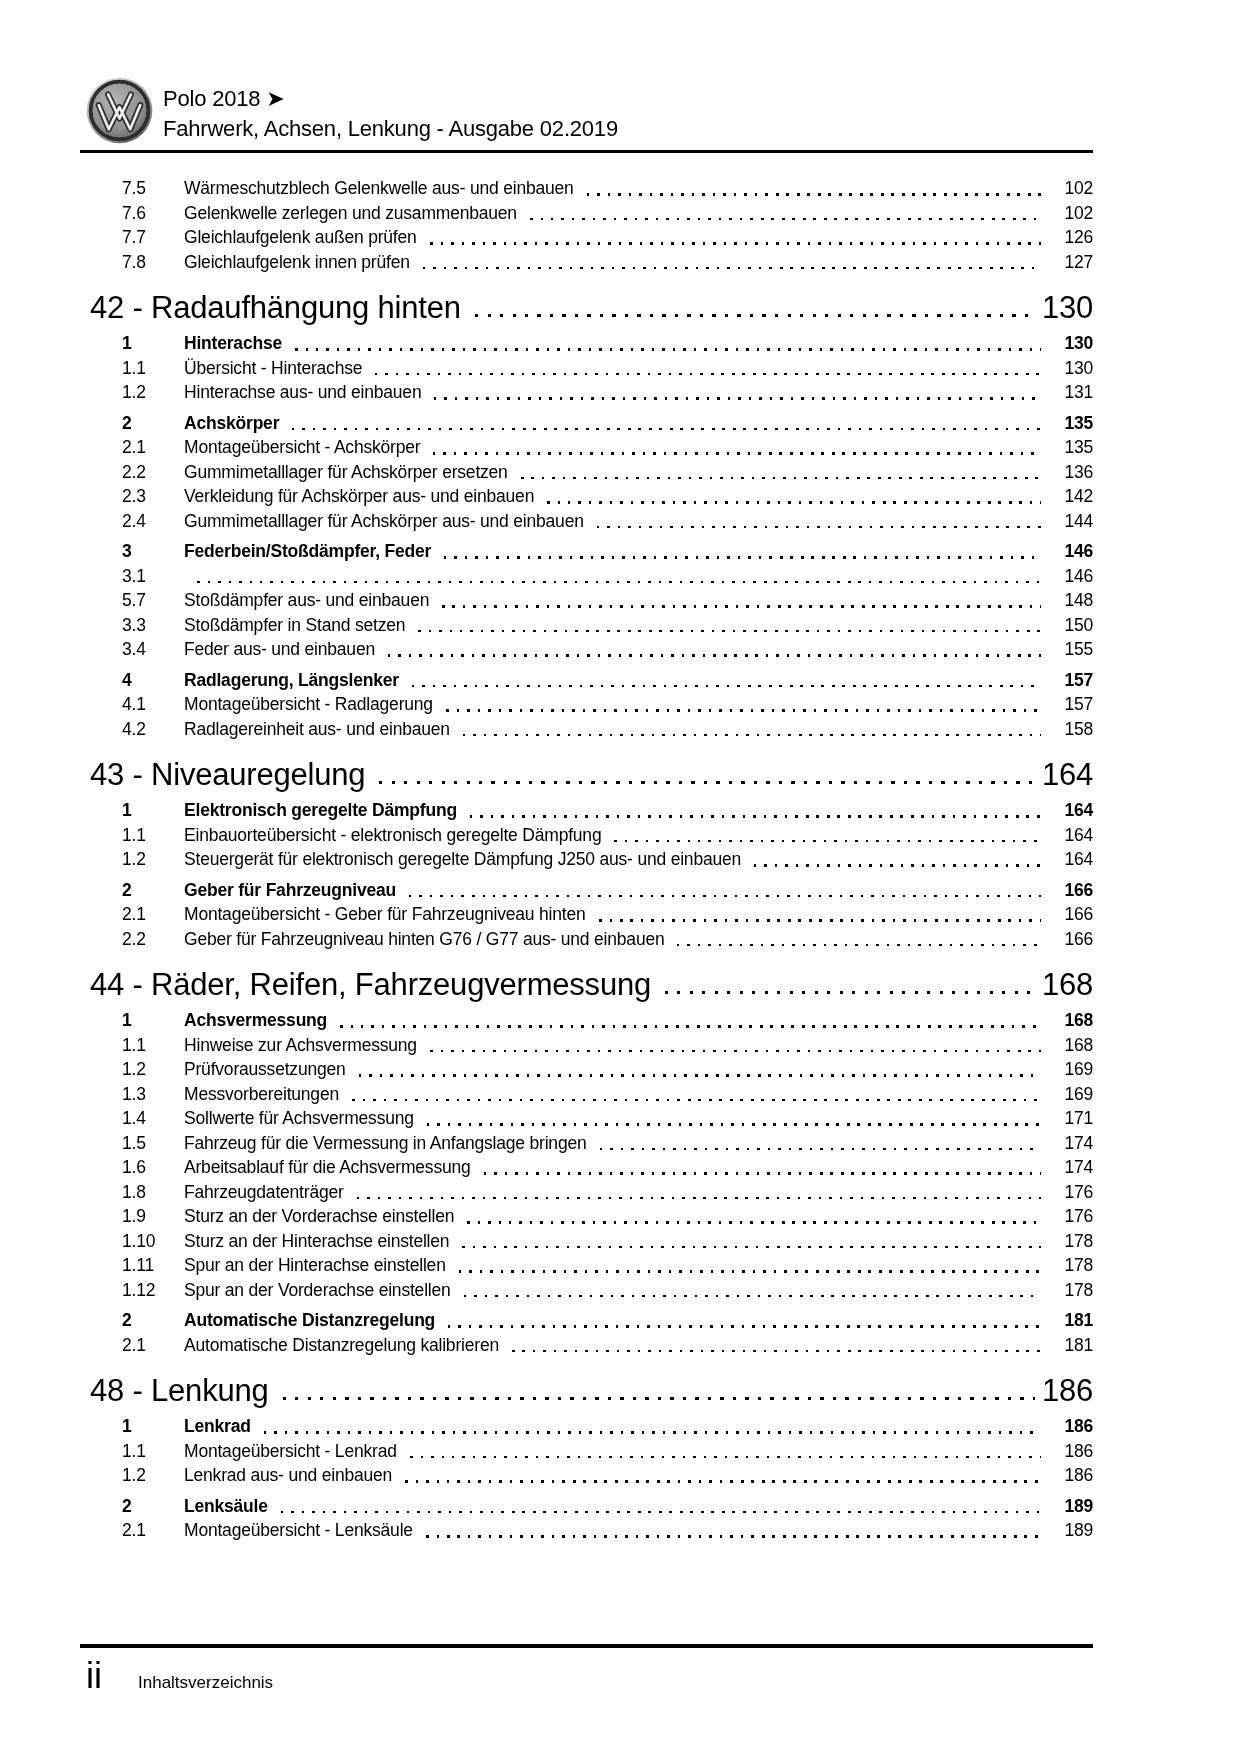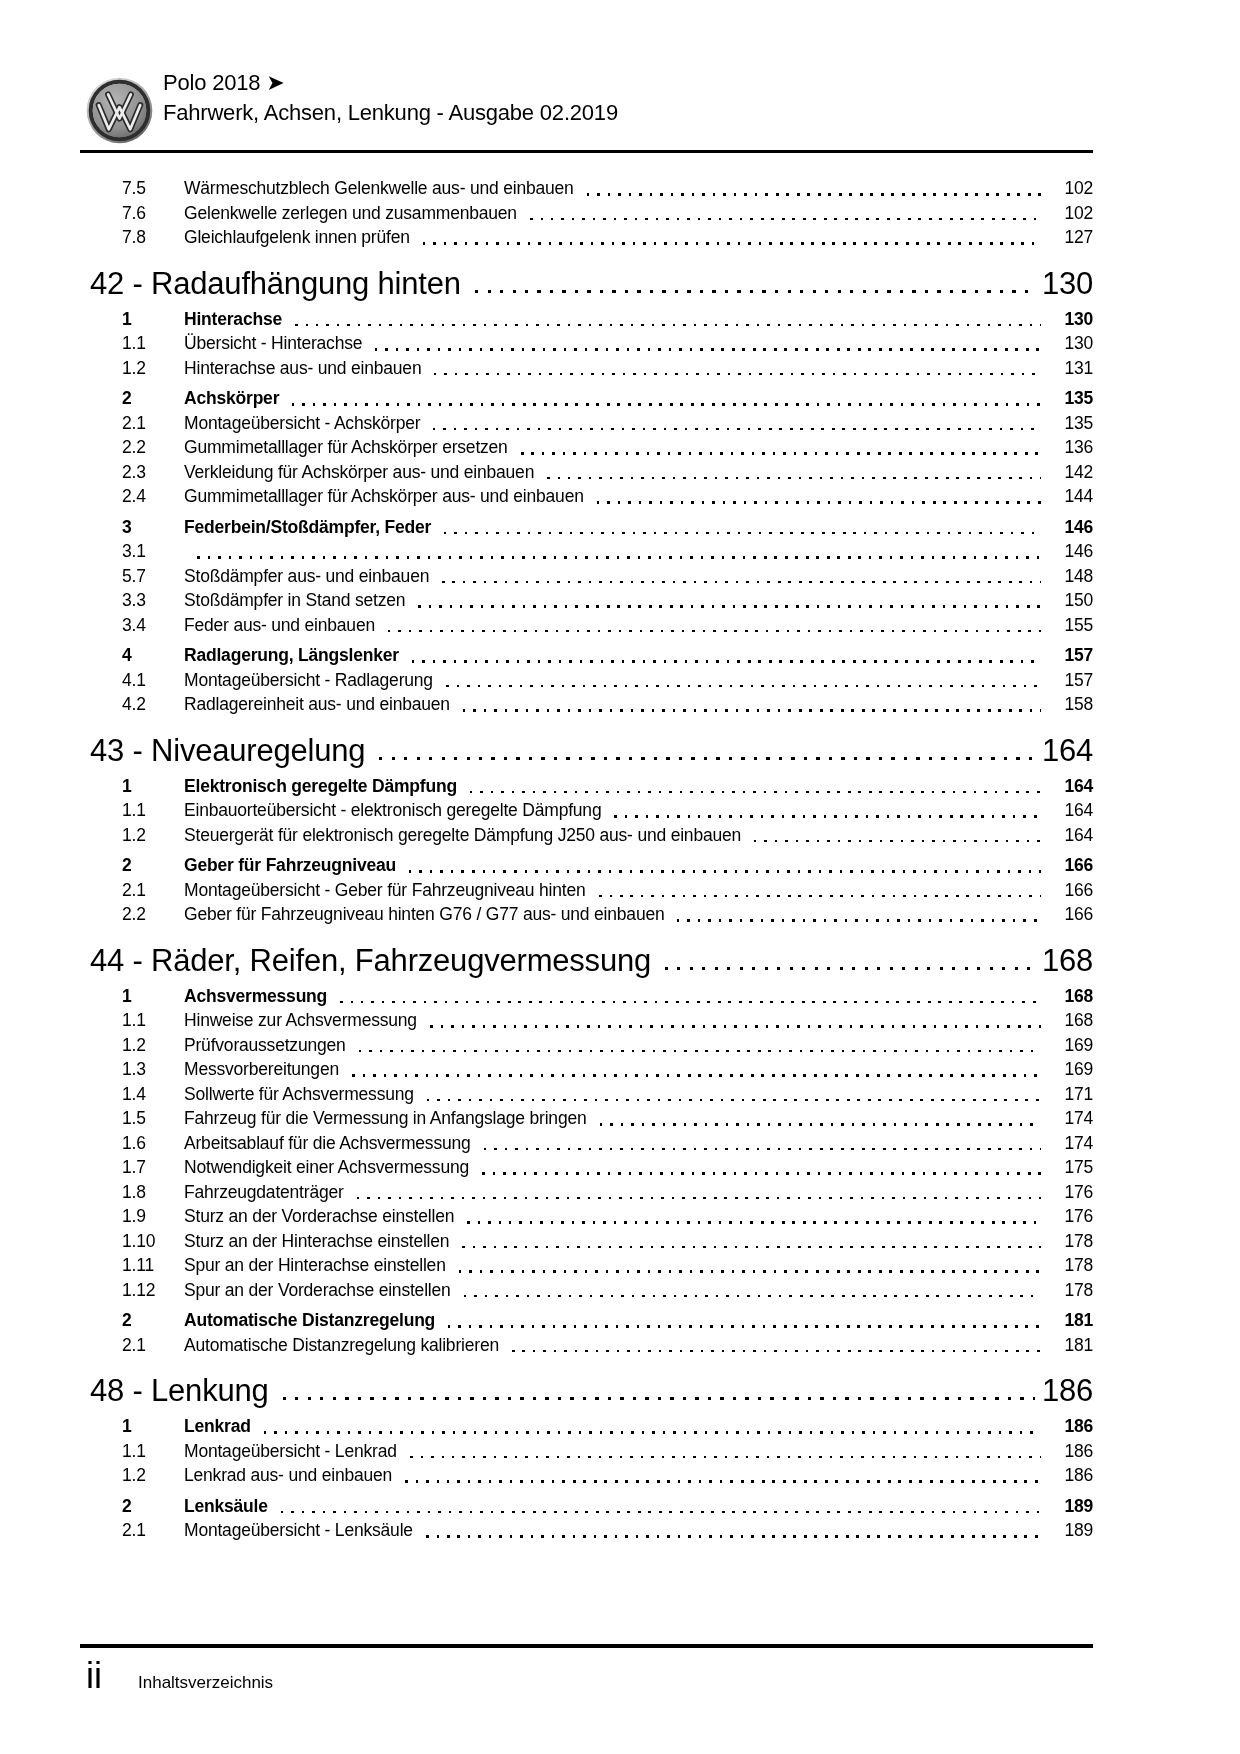--- a/index.html
+++ b/index.html
@@ -11,21 +11,21 @@
     overflow: hidden;
   }
   .page { position: relative; width: 1240px; height: 1754px; background: #fff; }
 
   
   .logo {
     position: absolute; top: 77px; left: 86px;
     width: 67px; height: 67px;
   }
   .header-text {
-    position: absolute; top: 68px; left: 163px;
+    position: absolute; top: 84px; left: 163px;
     font-size: 22px; line-height: 30px;
     letter-spacing: -0.2px;
     white-space: nowrap;
   }
   .header-rule {
     position: absolute; top: 150px; left: 80px;
     width: 1013px; height: 3px; background: #000;
   }
 
   
@@ -126,20 +126,26 @@
           <span class="leader"></span>
           <span class="page-num">102</span>
         </div>
         <div class="row">
           <span class="num">7.6</span>
           <span class="title">Gelenkwelle zerlegen und zusammenbauen</span>
           <span class="leader"></span>
           <span class="page-num">102</span>
         </div>
         <div class="row">
+          <span class="num">7.7</span>
+          <span class="title">Gleichlaufgelenk außen prüfen</span>
+          <span class="leader"></span>
+          <span class="page-num">126</span>
+        </div>
+        <div class="row">
           <span class="num">7.8</span>
           <span class="title">Gleichlaufgelenk innen prüfen</span>
           <span class="leader"></span>
           <span class="page-num">127</span>
         </div>
       </div>
       <div class="toc-section">
         <div class="chapter-row">
           <span class="chapter-title">42 - Radaufhängung hinten</span>
           <span class="leader"></span>
@@ -324,26 +330,20 @@
           <span class="num">1.5</span>
           <span class="title">Fahrzeug für die Vermessung in Anfangslage bringen</span>
           <span class="leader"></span>
           <span class="page-num">174</span>
         </div>
         <div class="row">
           <span class="num">1.6</span>
           <span class="title">Arbeitsablauf für die Achsvermessung</span>
           <span class="leader"></span>
           <span class="page-num">174</span>
-        </div>
-        <div class="row">
-          <span class="num">1.7</span>
-          <span class="title">Notwendigkeit einer Achsvermessung</span>
-          <span class="leader"></span>
-          <span class="page-num">175</span>
         </div>
         <div class="row">
           <span class="num">1.8</span>
           <span class="title">Fahrzeugdatenträger</span>
           <span class="leader"></span>
           <span class="page-num">176</span>
         </div>
         <div class="row">
           <span class="num">1.9</span>
           <span class="title">Sturz an der Vorderachse einstellen</span>

